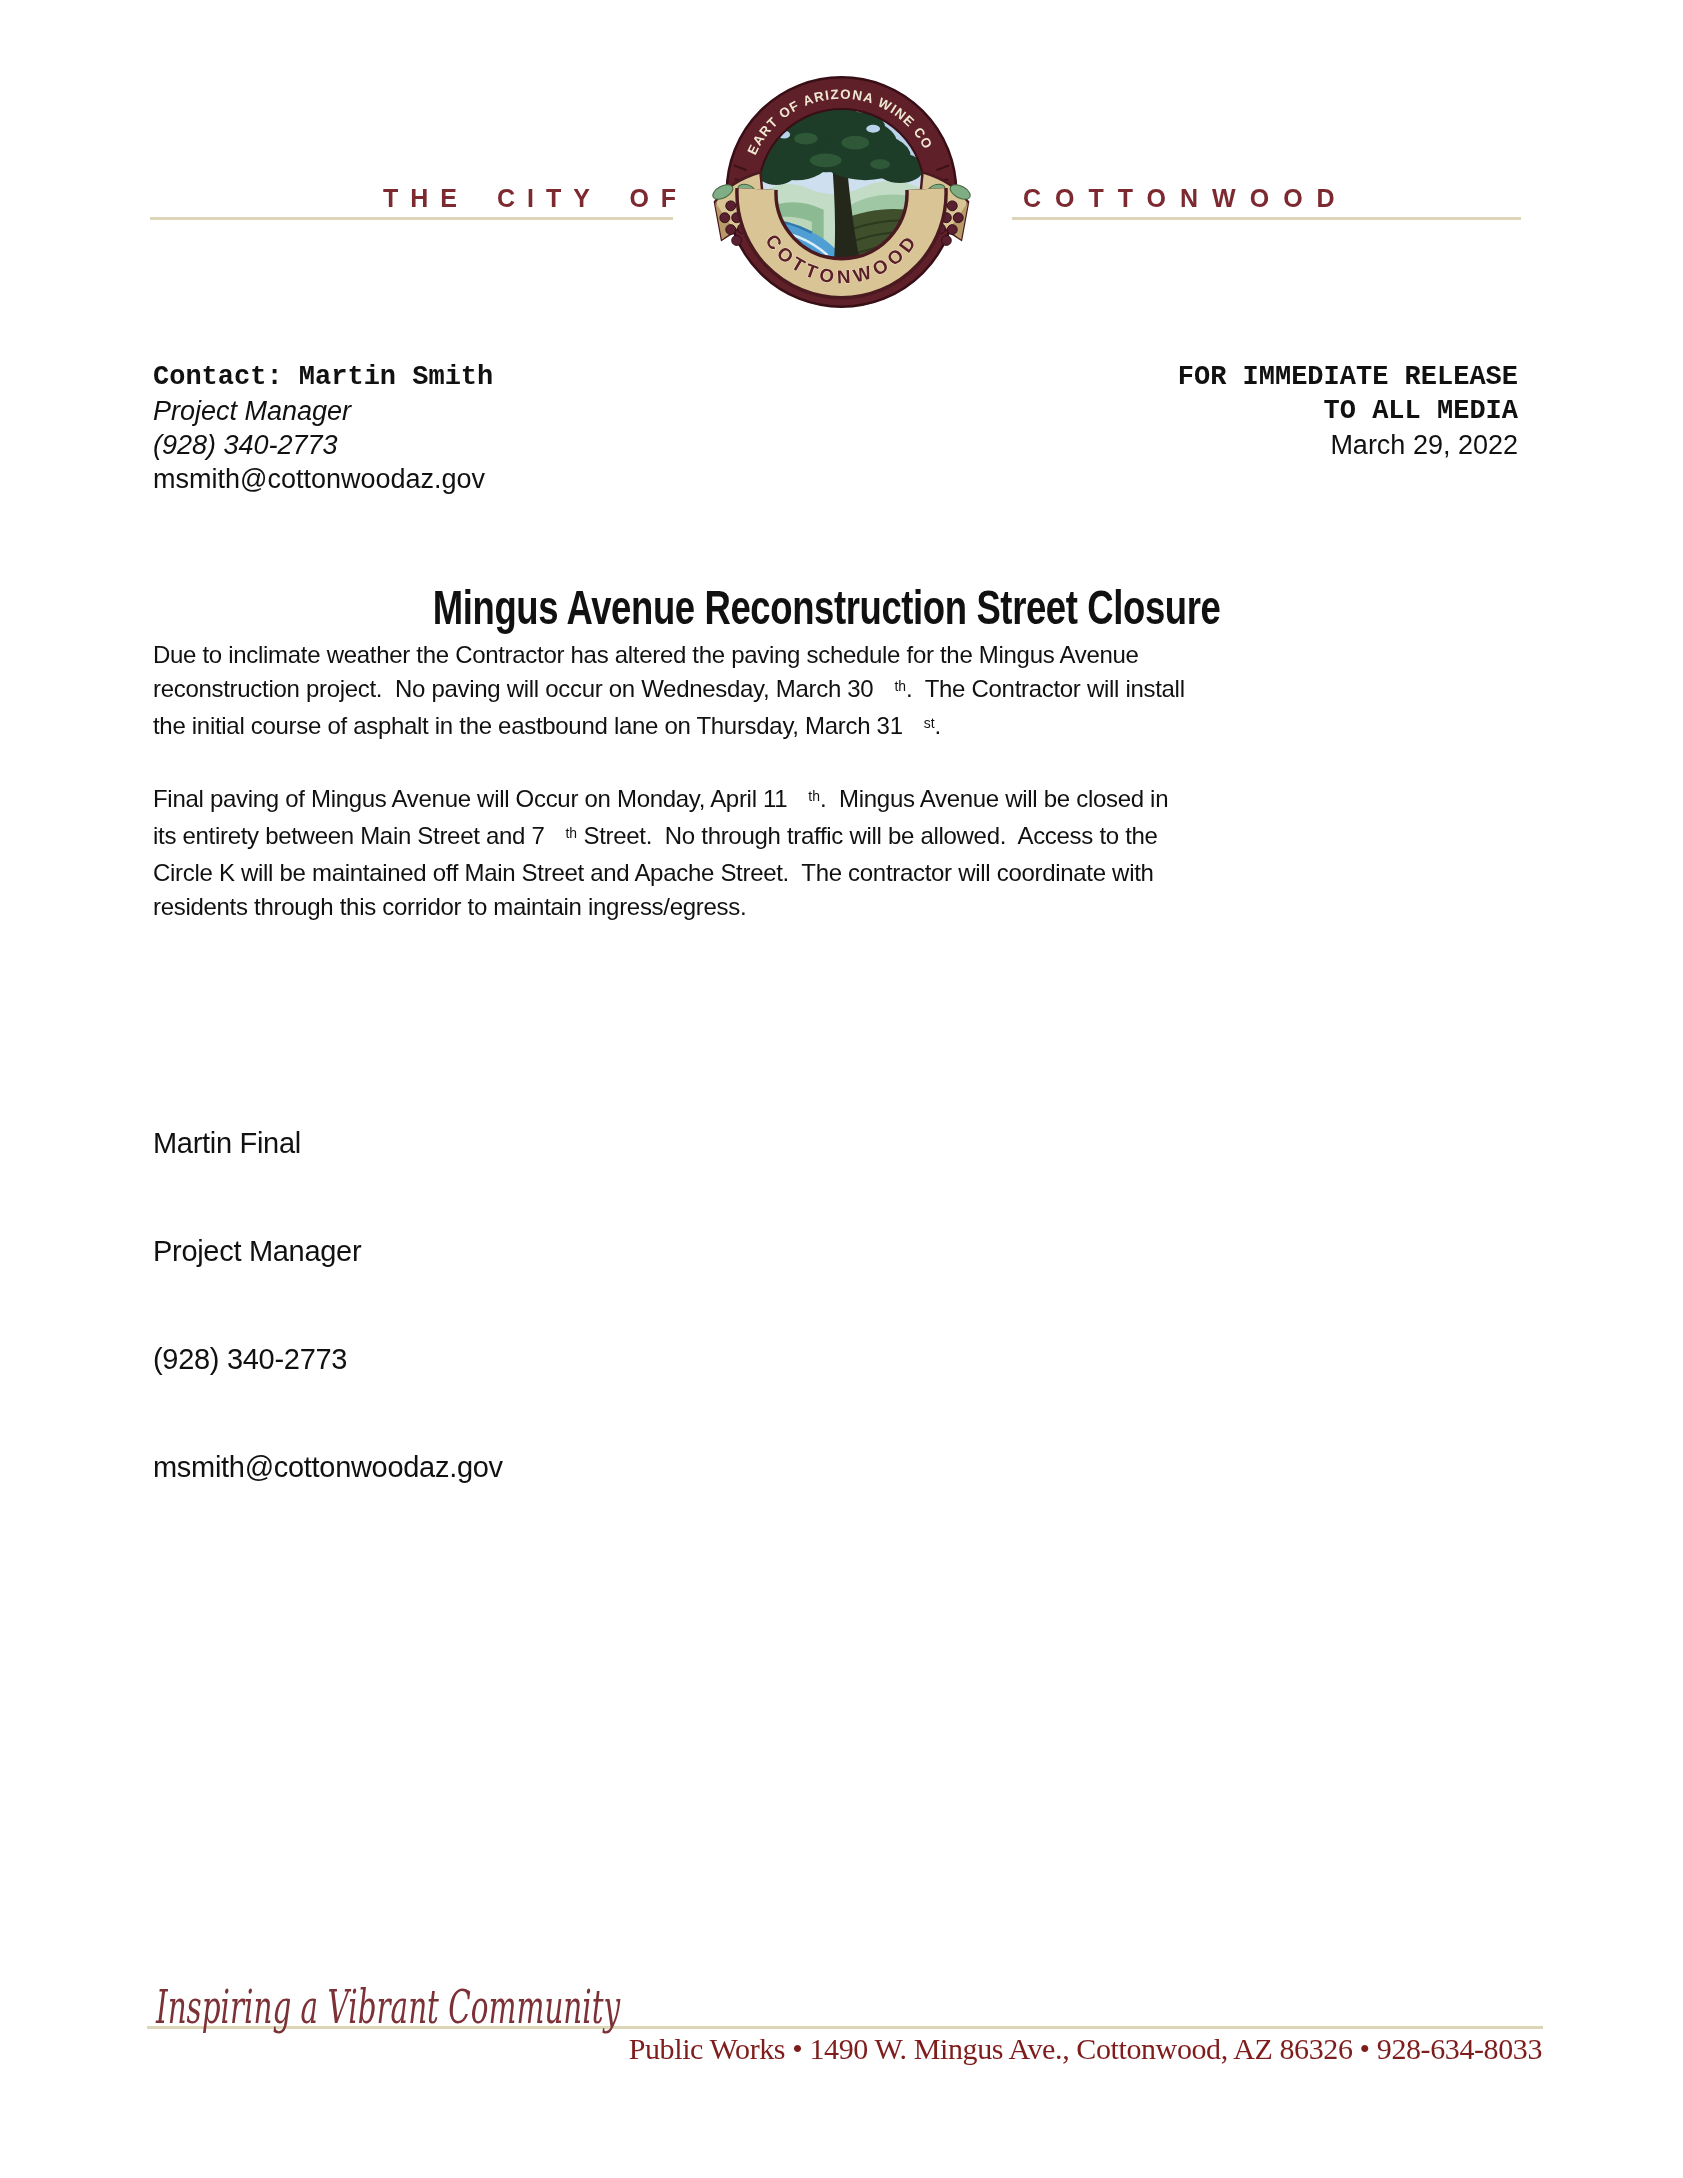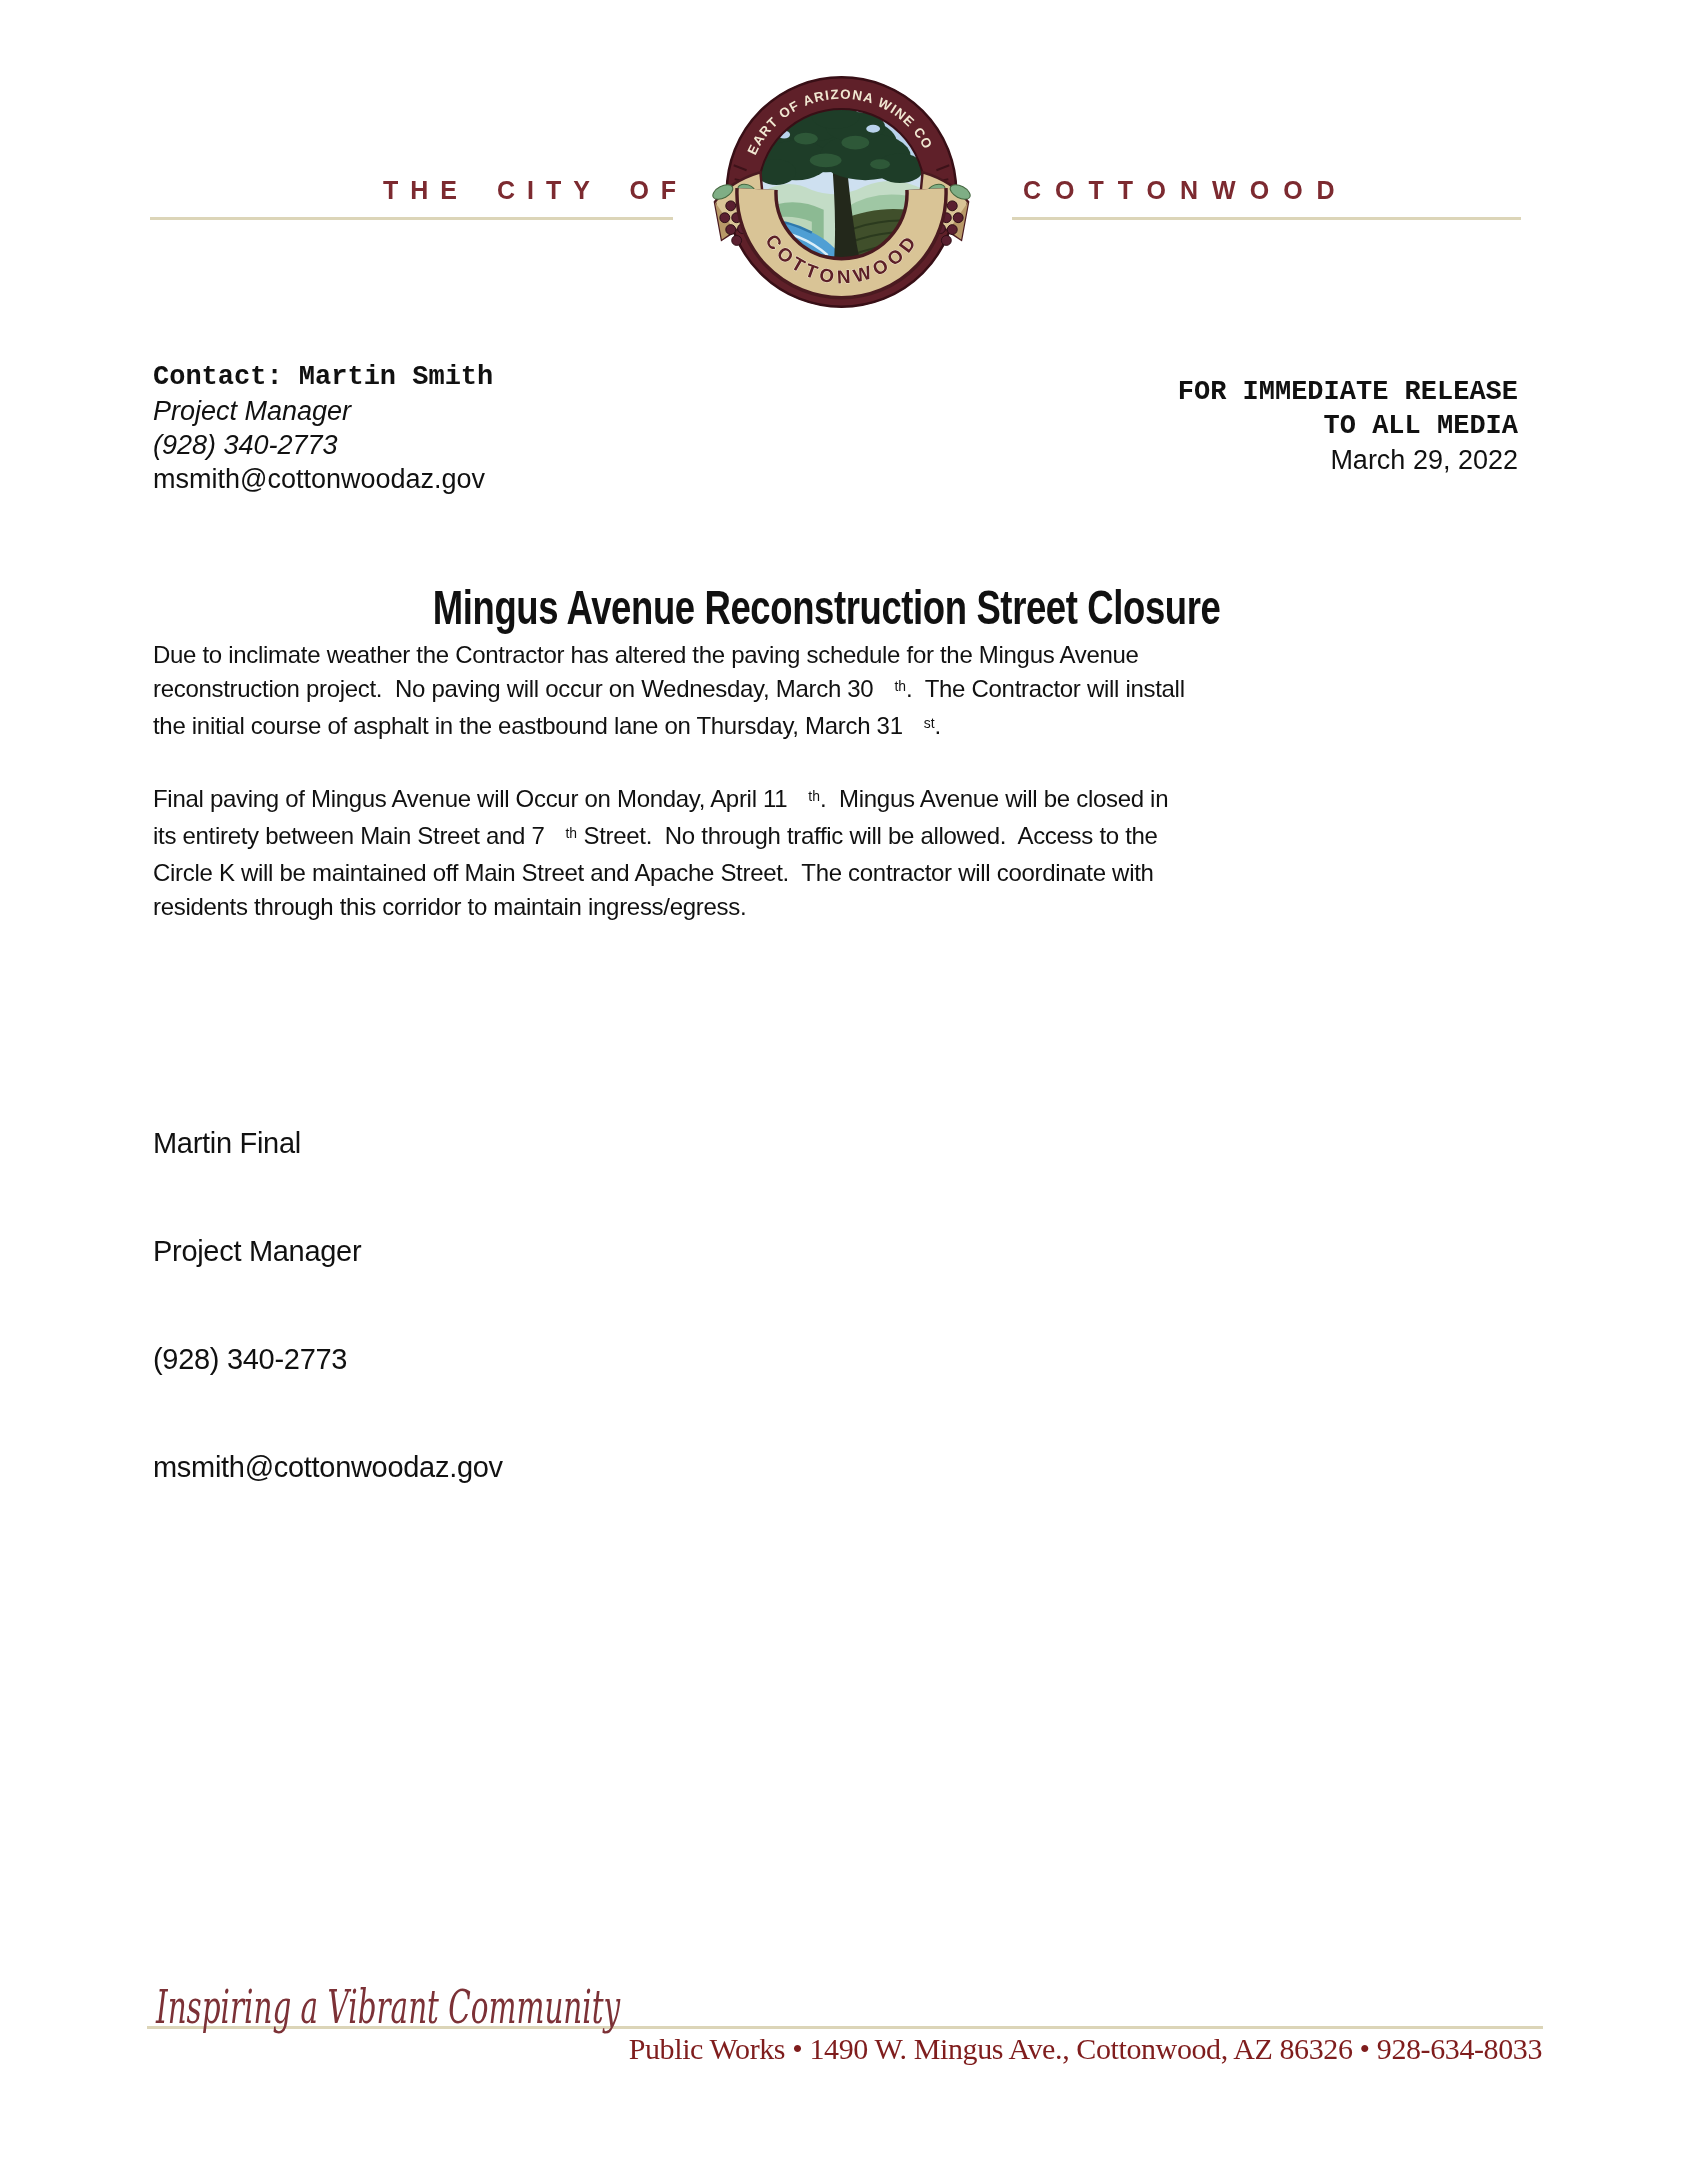--- a/index.html
+++ b/index.html
@@ -7,29 +7,29 @@
   .page{
     position:relative;width:1683px;height:2178px;background:#ffffff;
     font-family:"Liberation Sans", sans-serif;color:#111;overflow:hidden;
     margin:0 auto;
   }
   
   .hdr-rule{position:absolute;height:3px;background:#dcd5b8;}
   .hdr-rule.left{left:150px;top:217px;width:523px;}
   .hdr-rule.right{left:1012px;top:217px;width:509px;}
   .hdr-word{
-    position:absolute;top:176px;font-size:25px;font-weight:600;
+    position:absolute;top:184px;font-size:25px;font-weight:600;
     color:#7c2a30;white-space:pre;
   }
   .hdr-word.left{left:383px;letter-spacing:12px;word-spacing:9px;}
   .hdr-word.right{left:1023px;letter-spacing:14px;}
   .seal{position:absolute;left:707px;top:73px;width:269px;height:238px;}
   
   .contact{position:absolute;left:153px;top:360px;font-size:27px;line-height:34px;}
-  .release{position:absolute;right:165px;top:360px;font-size:27px;line-height:34px;text-align:right;margin-top:15px;}
+  .release{position:absolute;right:165px;top:360px;font-size:27px;line-height:34px;text-align:right;}
   .b{font-weight:bold;font-family:Liberation Mono, monospace;}
   .i{font-style:italic;}
   
   .headline{
     position:absolute;left:0;top:580px;width:1653px;text-align:center;
     font-size:48px;font-weight:bold;letter-spacing:-0.5px;
     transform:scaleX(0.76);transform-origin:827px 50%;white-space:pre;
   }
   
   .body-copy{position:absolute;left:153px;top:638px;font-size:24px;letter-spacing:-0.3px;}

